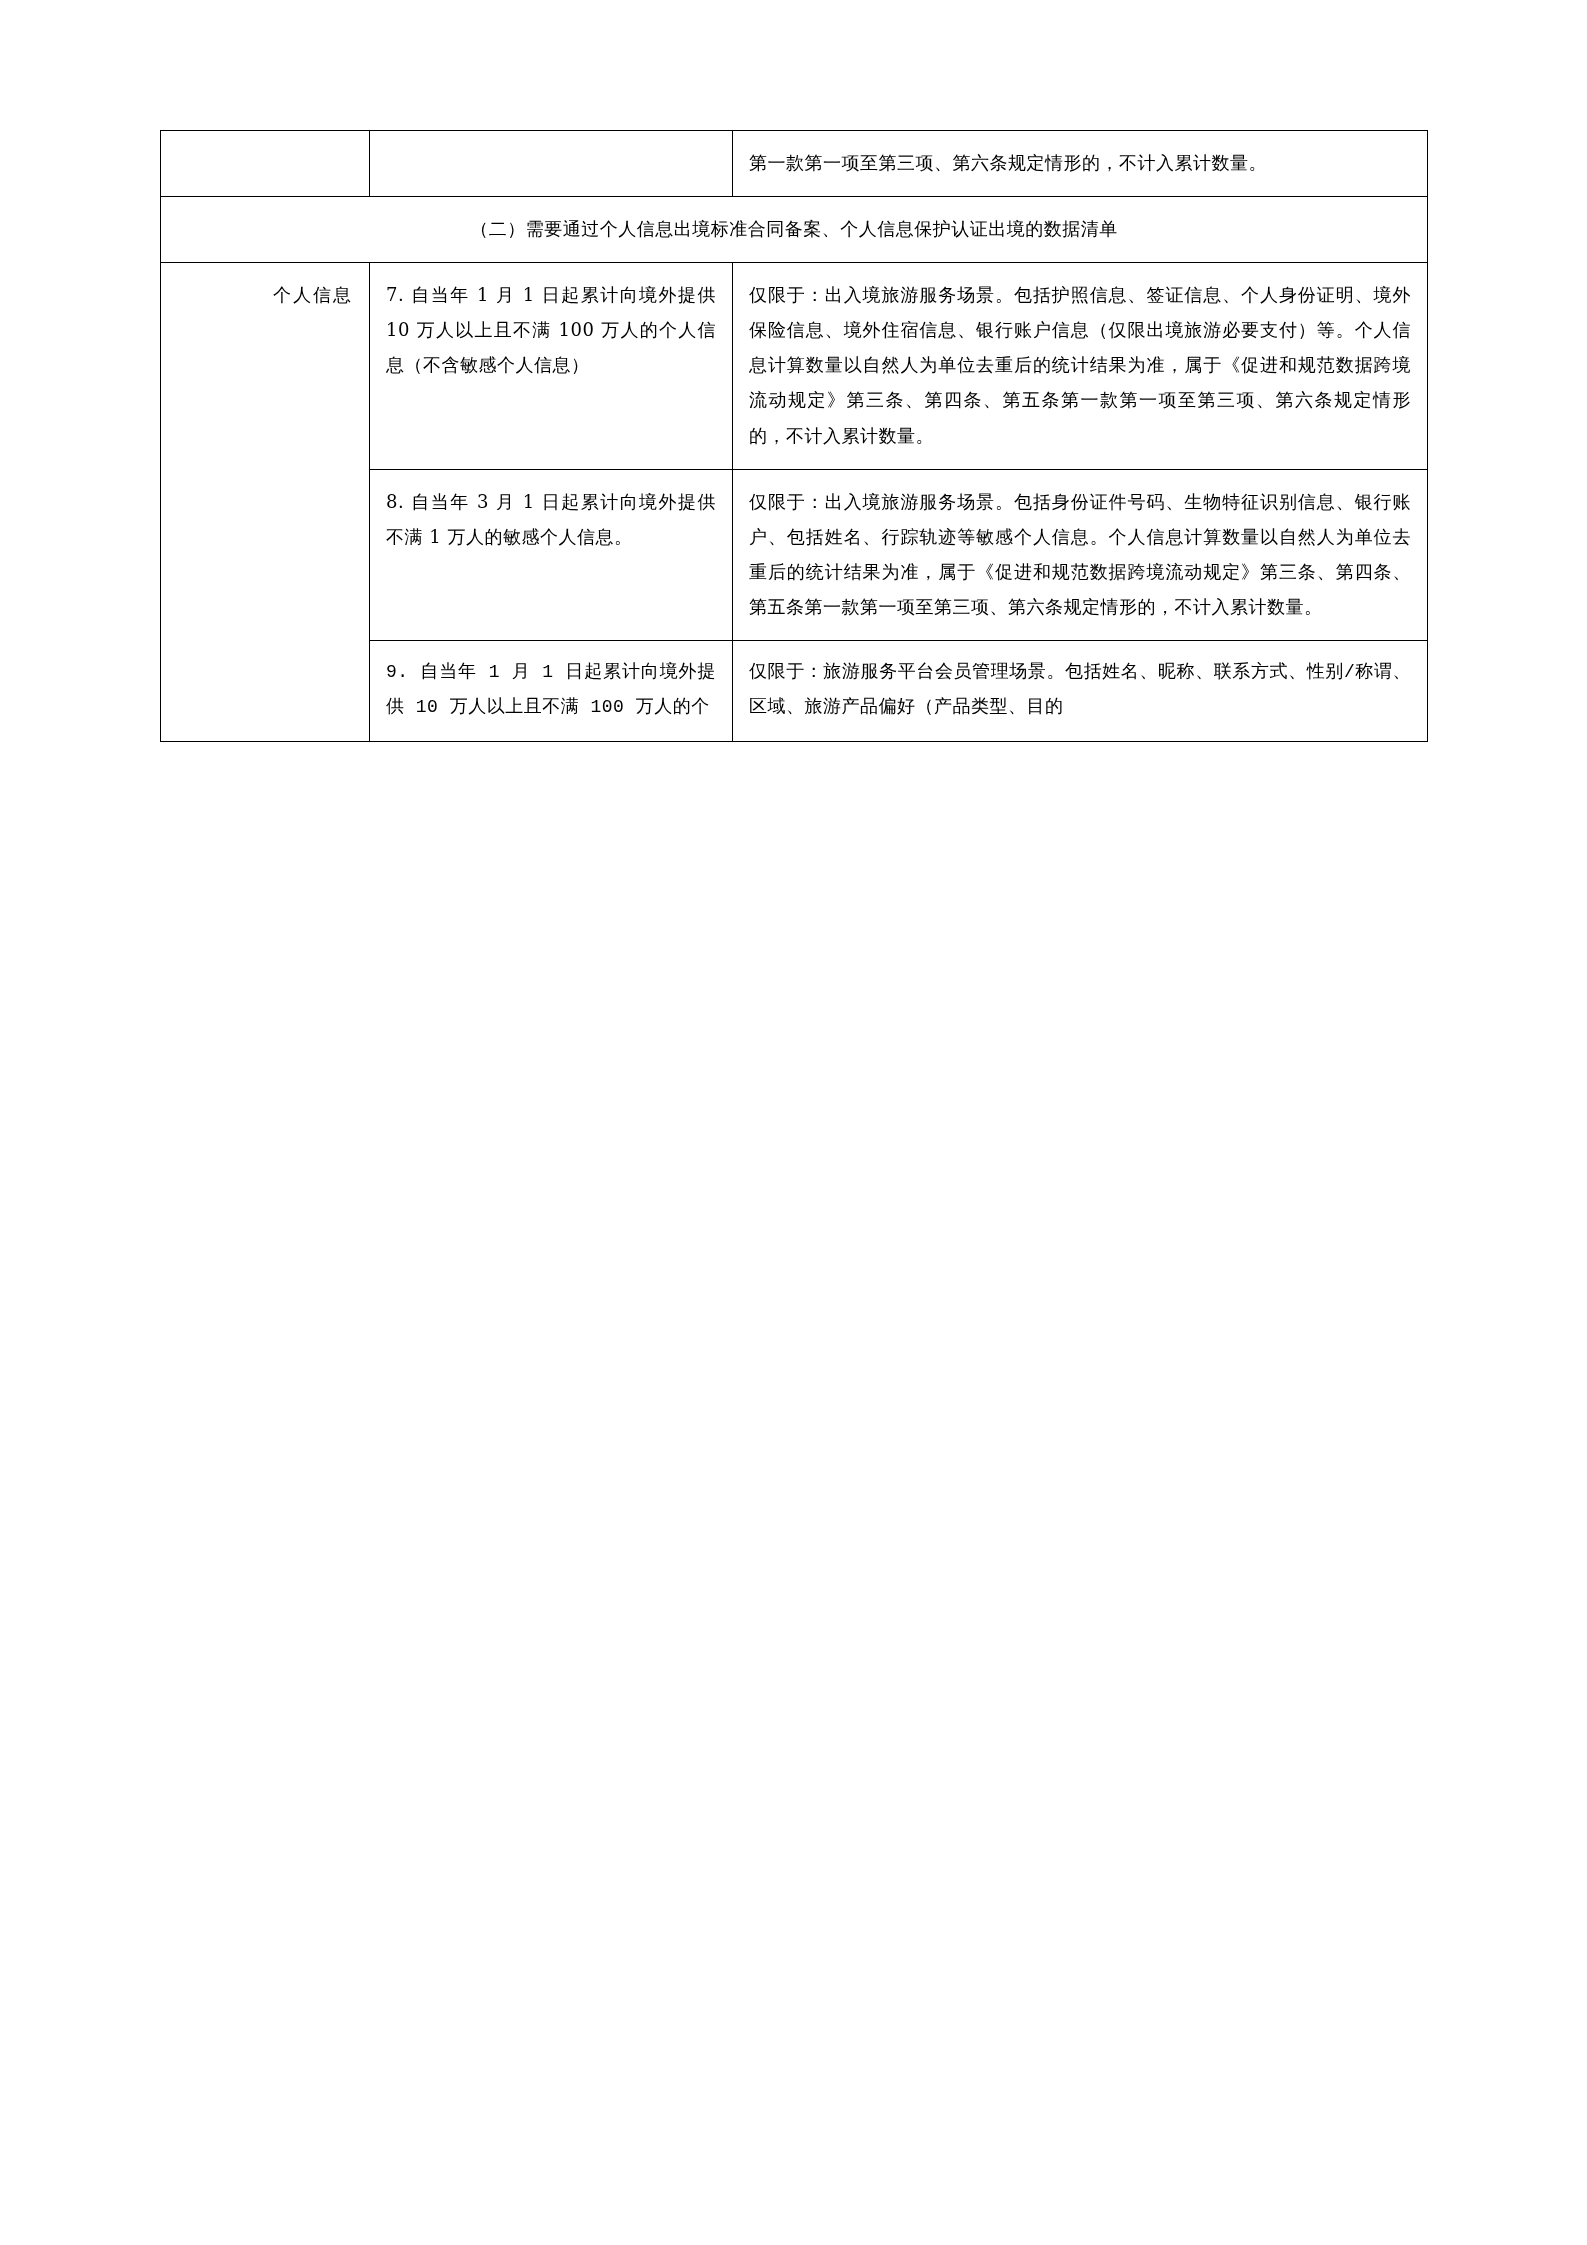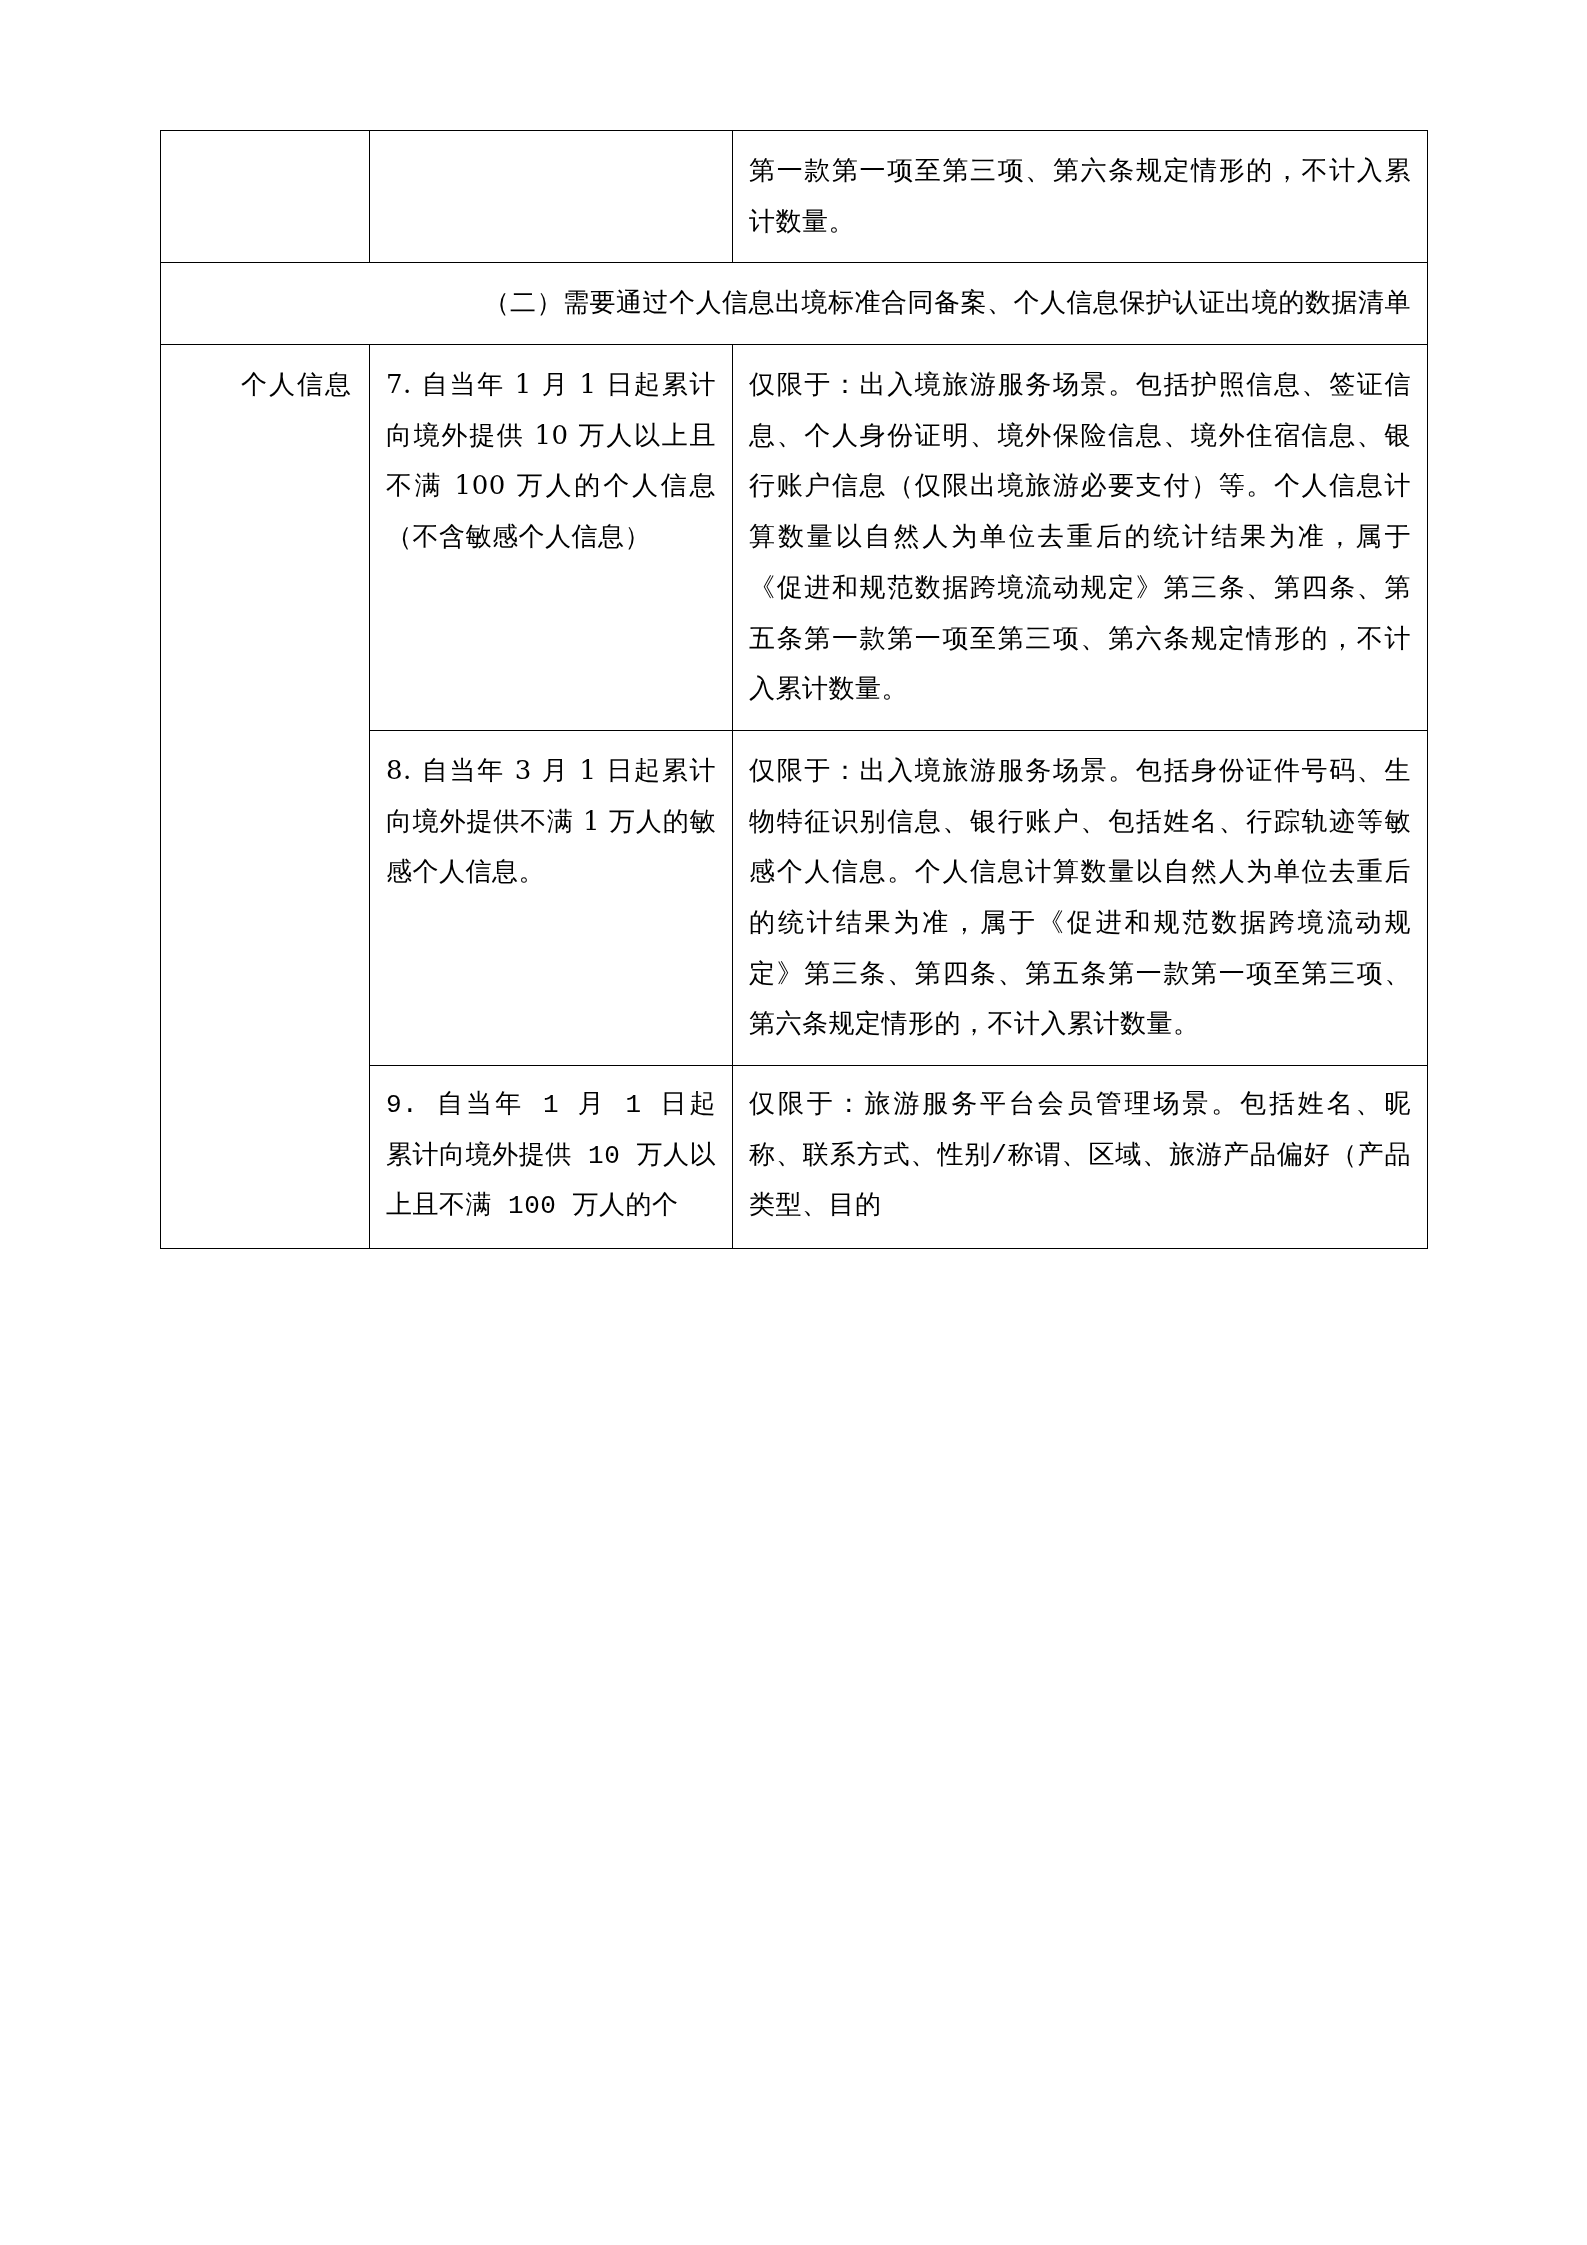--- a/index.html
+++ b/index.html
@@ -22,39 +22,39 @@
   }
   table.doc-table {
     width: 1268px;
     border-collapse: collapse;
     table-layout: fixed;
   }
   table.doc-table td {
     border: 1.5px solid #000000;
     vertical-align: top;
     padding: 14px 16px 16px 16px;
-    font-size: 26px;
+    font-size: 18px;
     line-height: 1.95;
     letter-spacing: 0.5px;
   }
   td.col-cat {
     width: 176px;
     text-align: center;
     vertical-align: middle;
     padding-left: 6px;
     padding-right: 6px;
   }
   td.col-item {
     width: 330px;
   }
   td.col-desc {
     width: 1.5fr;
   }
   td.section-head {
-    text-align: right;
+    text-align: center;
     font-size: 26px;
     line-height: 1.95;
     padding: 16px 30px 18px 30px;
     letter-spacing: 1px;
     margin-left: 12px;
   }
   .cell-text {
     display: block;
     text-align: justify;
     text-justify: inter-ideograph;

